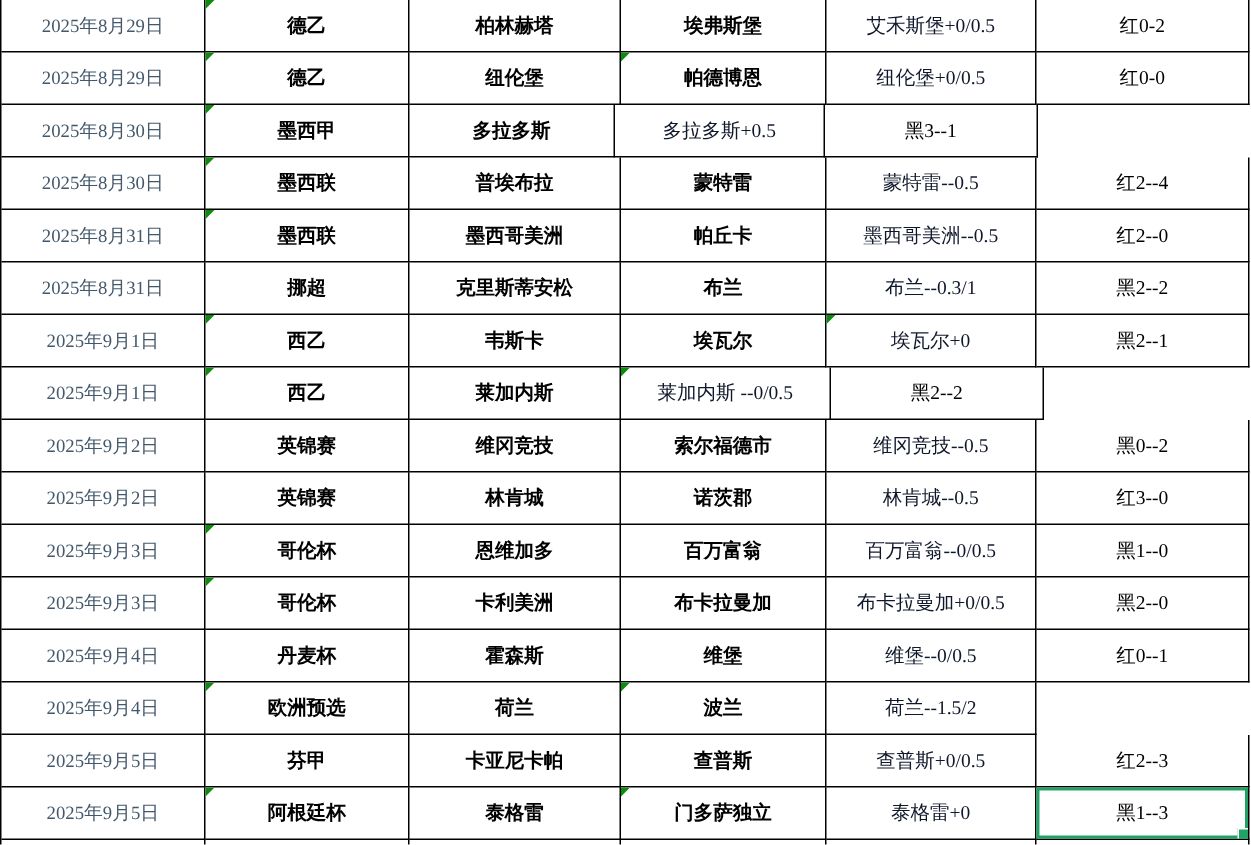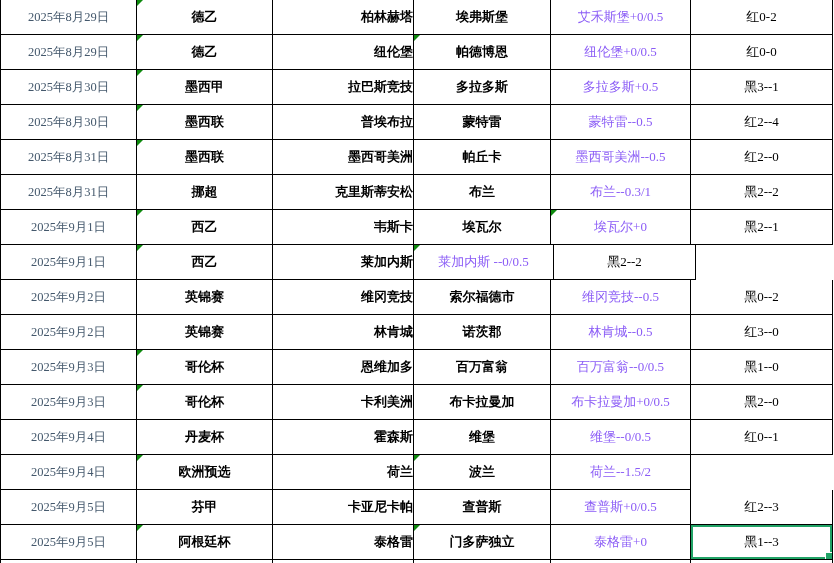--- a/index.html
+++ b/index.html
@@ -11,23 +11,23 @@
   .table{position:absolute;top:0;left:0;border-left:1px solid #000;font-family:Liberation Serif, serif;}
   .row{display:flex;height:35px;}
   .cell{
     box-sizing:border-box;position:relative;
     border-right:1px solid #000;border-bottom:1px solid #000;
     display:flex;align-items:center;justify-content:center;
     font-size:13px;color:#000;white-space:nowrap;overflow:hidden;
   }
   .c-date{width:136px;font-size:12.5px;}
   .c-league{width:136px;font-weight:bold;text-align:center;}
-  .c-home{width:141px;font-weight:bold;justify-content:flex-end;}
+  .c-home{width:141px;font-weight:bold;}
   .c-away{width:137px;font-weight:bold;}
-  .c-handicap{width:140px;color:#8b5cf6;}
+  .c-handicap{width:140px;color:#0f172a;}
   .c-result{width:142px;}
   .tri{
     position:absolute;top:0;left:0;width:0;height:0;
     border-top:6px solid #0E8A0E;border-right:6px solid transparent;
     display:none;
   }
   .sel{
     position:absolute;top:-1px;left:-1px;right:-1px;bottom:-1px;
     border:3px solid #21A366;pointer-events:none;z-index:2;display:none;
   }
@@ -89,23 +89,20 @@
   </div>
 
   <div class="row">
     <div class="cell c-date">
           <span class="txt" style="color: rgb(68, 88, 108);">2025年8月30日</span>
         </div>
     <div class="cell c-league">
           <span class="tri" style="display: block;"></span>
           <span class="txt">墨西甲</span>
         </div>
-    <div class="cell c-home">
-          <span class="txt">拉巴斯竞技</span>
-        </div>
     <div class="cell c-away">
           <span class="txt">多拉多斯</span>
         </div>
     <div class="cell c-handicap">
           <span class="txt">多拉多斯+0.5</span>
         </div>
     <div class="cell c-result">
           <span class="txt">黑3--1</span>
         </div>
   </div>

